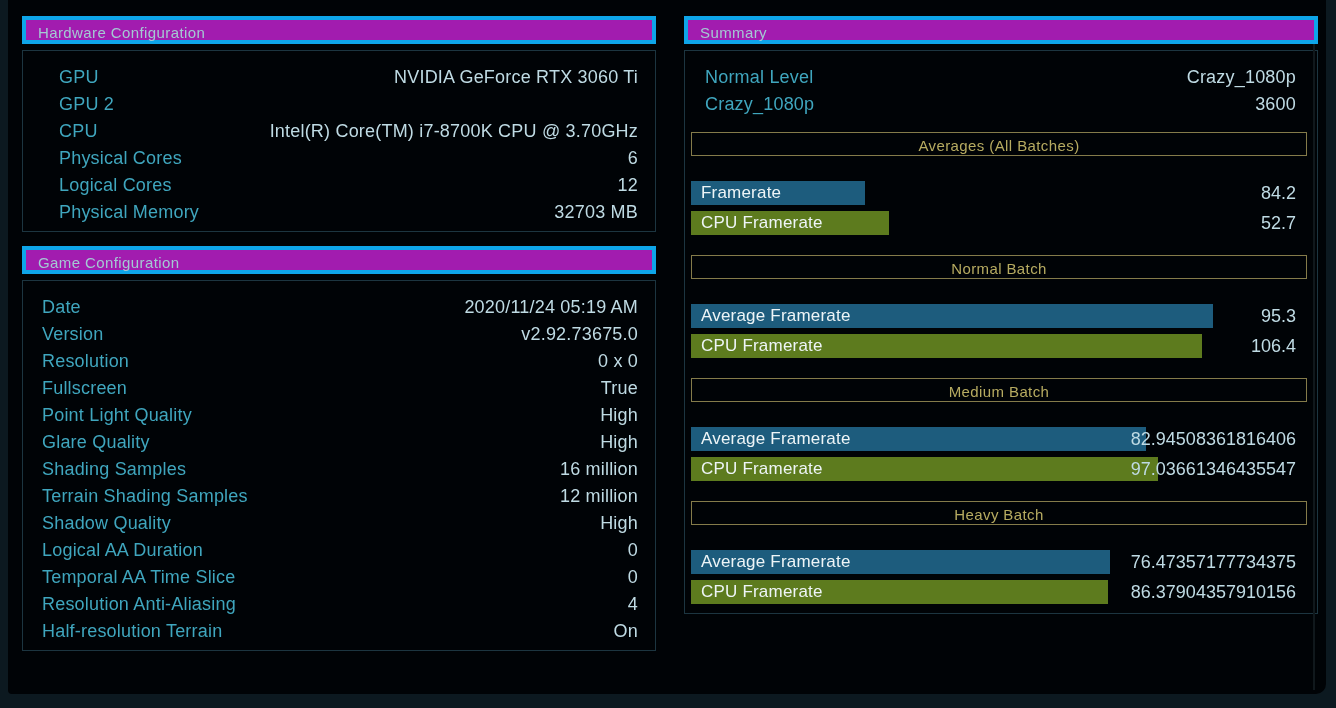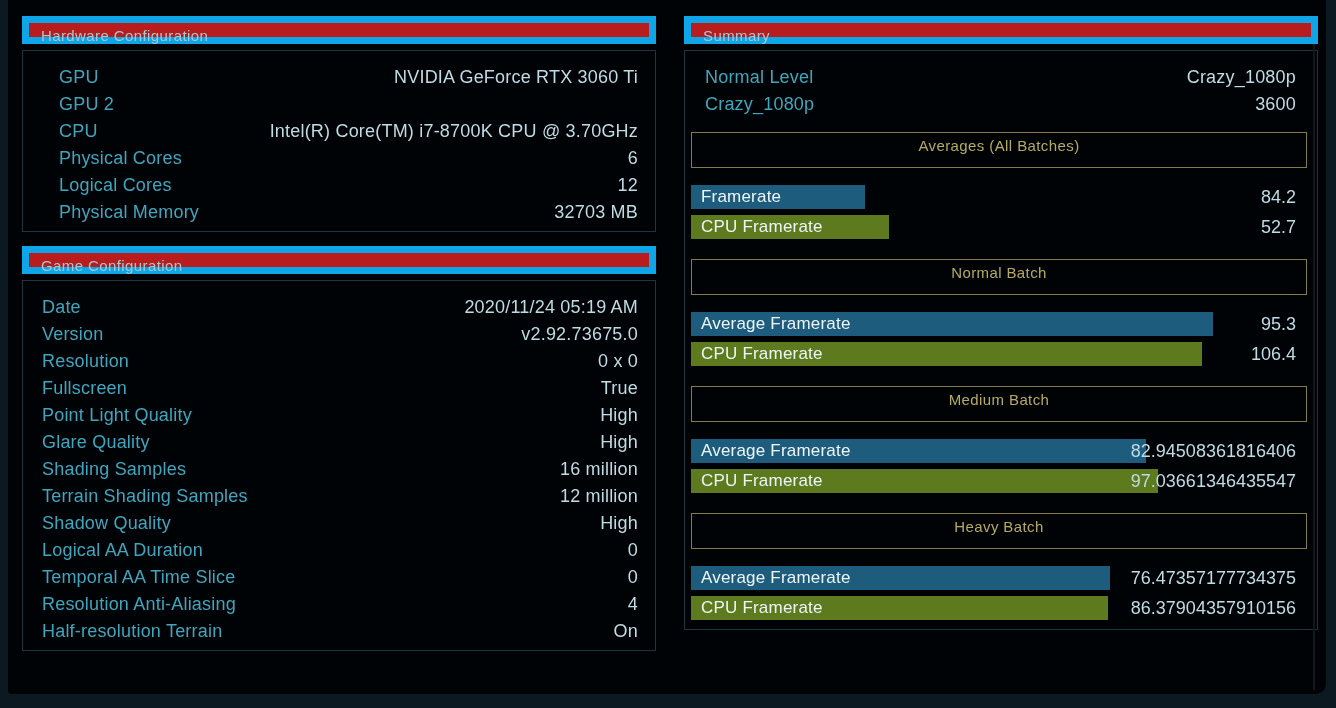--- a/index.html
+++ b/index.html
@@ -17,21 +17,21 @@
   .window-edge{
     position:absolute;left:1313px;top:44px;width:2px;height:646px;
     background:#10181c;
   }
   .panel{position:absolute;top:16px;width:634px;}
   .panel.left{left:14px;}
   .panel.right{left:676px;}
 
   .section-header{
     box-sizing:border-box;height:28px;
-    background:#b91c1c;border:7px solid #0ea5e9;
+    background:#a21caf;border:4px solid #0ea5e9;
     color:#a4c9d3;font-size:15px;line-height:26px;
     padding-left:12px;letter-spacing:.4px;
   }
   .box{
     box-sizing:border-box;border:1px solid #1c3540;margin-top:6px;
   }
   .box.hw{padding:13px 17px 5px 36px;}
   .box.game{padding:13px 17px 5px 19px;}
   .gap{margin-top:14px;}
 
@@ -41,25 +41,25 @@
   }
   .lbl{color:#3fa6be;}
   .val{color:#bfdbe4;text-align:right;}
 
   .box.summary{padding:13px 10px 9px 6px;}
   .summary-rows{padding:0 11px 0 14px;}
 
   .batch{margin-top:20px;}
   .batch.first{margin-top:14px;}
   .batch-header{
-    box-sizing:border-box;height:36px;
+    box-sizing:border-box;height:24px;
     border:1px solid #847b4a;color:#b6ab61;
     font-size:15px;line-height:26px;text-align:center;letter-spacing:.4px;
   }
-  .bars{margin-top:17px;}
+  .bars{margin-top:25px;}
   .bar-row{position:relative;height:24px;margin-bottom:6px;}
   .bar-row:last-child{margin-bottom:0;}
   .bar{position:absolute;left:0;top:0;height:24px;z-index:1;}
   .bar.gpu{background:#1d5c7d;}
   .bar.cpu{background:#5d7b1e;}
   .bar-label{
     position:relative;z-index:2;display:inline-block;
     padding-left:10px;line-height:24px;font-size:17px;color:#eef5f7;
     letter-spacing:.2px;white-space:nowrap;
   }

